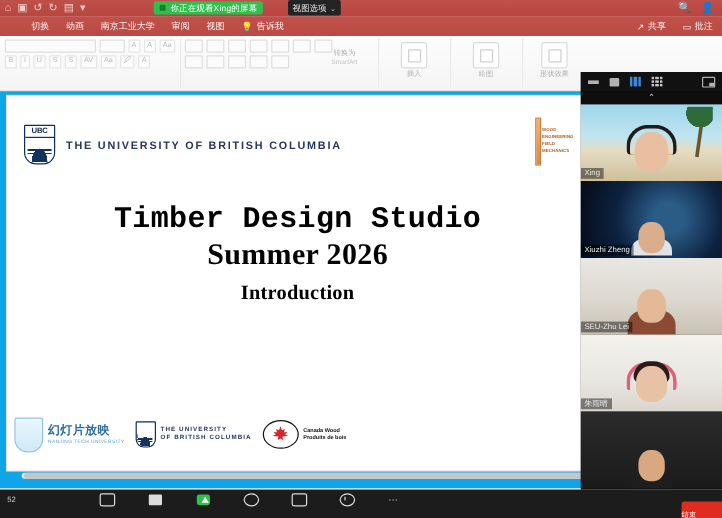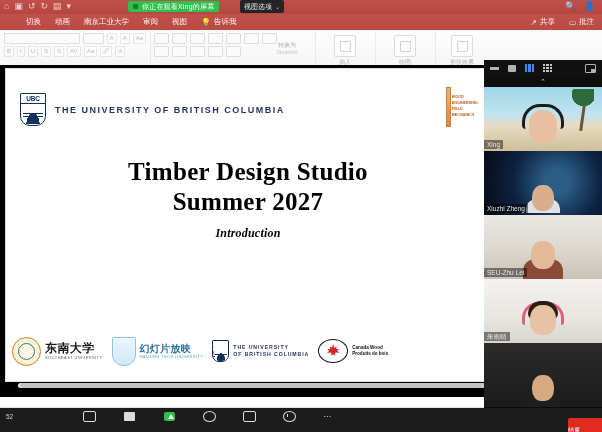--- a/index.html
+++ b/index.html
@@ -72,21 +72,21 @@
     border-radius:2px;position:relative;
   }
   .rb-big .bx:after{
     content:"";position:absolute;left:5px;top:5px;width:9px;height:9px;
     border:1px solid #cfcfcf;border-radius:1px;
   }
   .rb-big .lb{font-size:6px;color:#b0b0b0;margin-top:2px;line-height:7px;white-space:nowrap;}
   .rb-big .lb2{font-size:5.5px;color:#c5c5c5;line-height:6px;}
 
   
-  .slide-area{position:absolute;left:0;top:65px;width:602px;height:332px;background:#000000;}
+  .slide-area{position:absolute;left:0;top:76px;width:602px;height:332px;background:#0ea5e9;}
   .slide{
     position:absolute;left:6px;top:4px;width:484px;height:312px;background:#fff;
     box-shadow:0 0 0 1px #e0e0e0;overflow:hidden;
   }
 
   .ubc-lockup{position:absolute;left:14px;top:24px;display:flex;align-items:center;gap:9px;}
   .ubc-shield{
     width:24px;height:31px;background:#fff;border:1.4px solid #0d2d5e;
     border-radius:1px 1px 10px 10px;position:relative;overflow:hidden;
   }
@@ -108,24 +108,24 @@
     display:flex;gap:1px;
   }
   .wood-badge .bar{width:7px;height:100%;background:linear-gradient(#f0b27a,#d98b45);border:.5px solid #c97f38;}
   .wood-badge .lines{flex:1;display:flex;flex-direction:column;justify-content:center;gap:2.2px;}
   .wood-badge .ln{font-size:3.6px;color:#b05a22;font-weight:bold;letter-spacing:.1px;line-height:4px;white-space:nowrap;}
 
   .slide-title{
     position:absolute;left:0;right:0;top:88px;text-align:center;
     font-family:"Liberation Serif",serif;font-weight:bold;color:#000;
   }
-  .t-line1{font-size:25px;line-height:29px;letter-spacing:.3px;}
+  .t-line1{font-size:25px;line-height:29px;letter-spacing:.3px;font-family:Liberation Mono, monospace;}
   .t-line2{font-size:25px;line-height:31px;letter-spacing:.3px;}
   .t-line3{font-size:16px;line-height:34px;letter-spacing:.2px;}
-  .t-line4{font-size:12px;line-height:32px;letter-spacing:.2px;font-style:italic;}
+  .t-line4{font-size:17px;line-height:32px;letter-spacing:.2px;}
 
   .logo-strip{
     position:absolute;left:6px;right:6px;bottom:10px;height:40px;
     display:flex;align-items:center;gap:9px;
   }
   .logo-item{display:flex;align-items:center;gap:4px;}
   .seal{
     width:27px;height:27px;border-radius:50%;border:1.6px solid #b58b2a;
     background:radial-gradient(#fdf7e6 40%, #f3e6bd 100%);position:relative;flex:none;
   }
@@ -393,33 +393,26 @@
           <span class="lines">
             <span class="ln">WOOD</span>
             <span class="ln">ENGINEERING</span>
             <span class="ln">FIELD</span>
             <span class="ln">MECHANICS</span>
           </span>
         </div>
 
         <div class="slide-title">
           <div class="t-line1">Timber Design Studio</div>
-          <div class="t-line2">Summer 2027</div>
+          <div class="t-line2">Summer 2026</div>
           <div class="t-line4">Introduction</div>
         </div>
 
         <div class="logo-strip">
 
-          <div class="logo-item">
-            <span class="seal"></span>
-            <span>
-              <div class="cn-name cn-big">东南大学</div>
-              <div class="cn-sub">SOUTHEAST UNIVERSITY</div>
-            </span>
-          </div>
 
           <div class="logo-item">
             <span class="seal-blue"></span>
             <span>
               <div class="cn-name cn-big-blue">幻灯片放映</div>
               <div class="cn-sub-blue">NANJING TECH UNIVERSITY</div>
             </span>
           </div>
 
 

